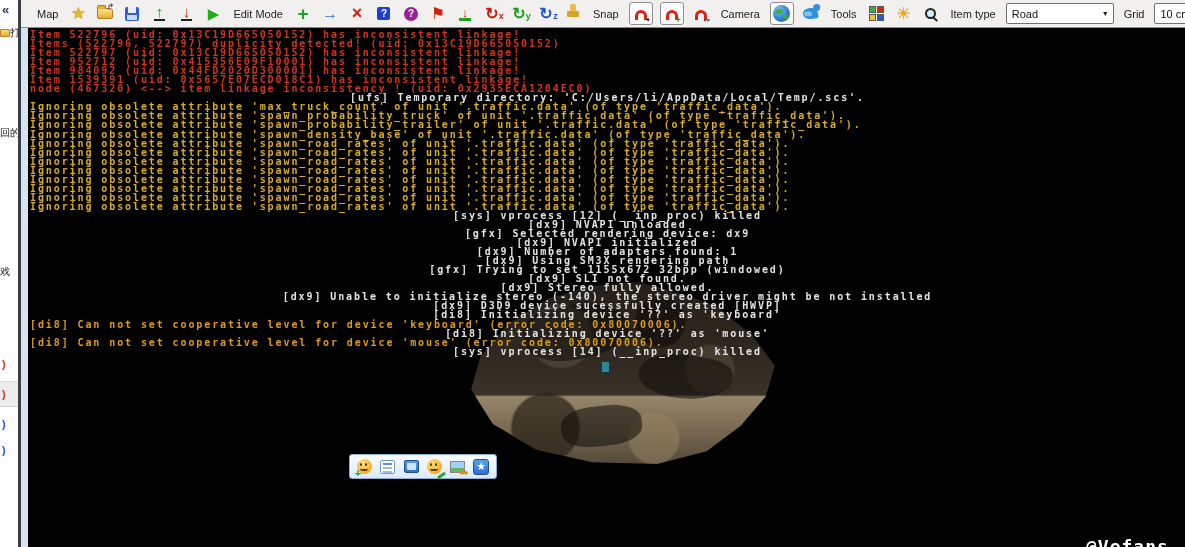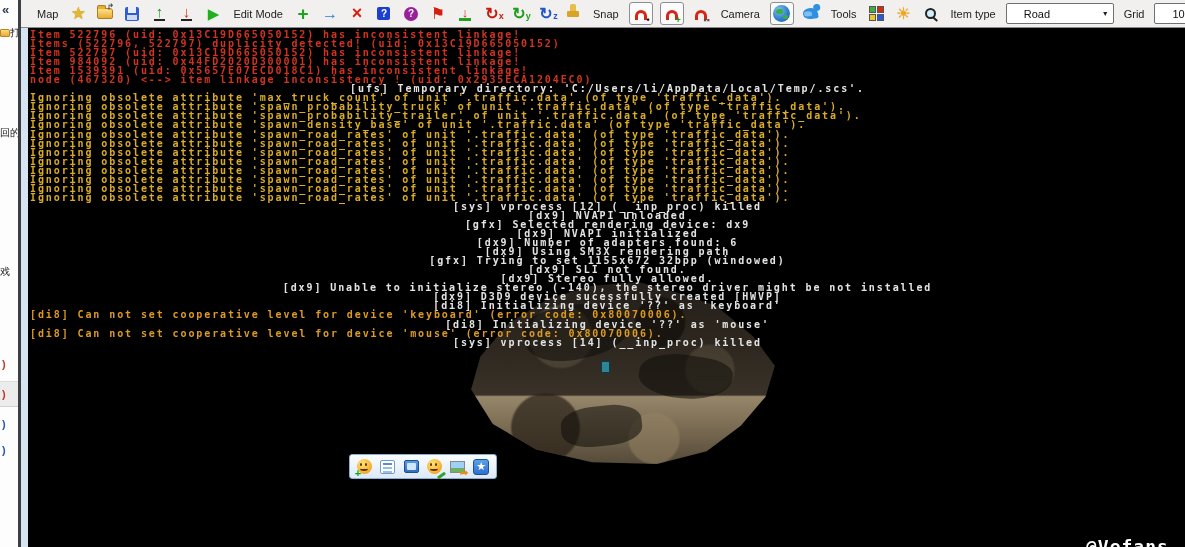--- a/index.html
+++ b/index.html
@@ -59,21 +59,21 @@
   .i-bird:before { content:""; position:absolute; right:-3px; top:-3px; width:7px; height:7px; background:#2f8fe0; border-radius:50%; }
   .i-bird:after { content:""; position:absolute; left:1px; top:3px; width:8px; height:5px; background:#7fc0f2; border-radius:50% 80% 30% 70%; }
   .i-quad { display:grid; grid-template-columns:7px 7px; grid-template-rows:7px 7px; gap:1px; }
   .i-quad span { display:block; border:1px solid #555; }
   .q0{background:#3fae3f;} .q1{background:#d42a12;} .q2{background:#e8c82a;} .q3{background:#2a58d8;}
   .i-sun { color:#f5a810; font-size:16px; text-shadow:0 0 1px #c87f08; }
   .i-zoom { width:11px; height:11px; border:2px solid #222; border-radius:50%; background:#cfefff; position:relative; }
   .i-zoom:after { content:""; position:absolute; right:-4px; bottom:-3px; width:6px; height:2px; background:#222; transform:rotate(40deg); }
 
   .dd { height:21px; background:#fff; border:1px solid #707070; border-radius:2px; display:flex; align-items:center;
-        font-size:11px; color:#111; padding-left:17px; position:relative; flex:0 0 auto; }
+        font-size:11px; color:#111; padding-left:5px; position:relative; flex:0 0 auto; }
   .dd .caret { position:absolute; right:4px; top:6px; font-size:7px; color:#222; }
   .dd-road { width:108px; } .dd-grid { width:76px; }
 
   
   .viewport { position:absolute; left:28px; top:28px; width:1157px; height:519px; background:#000; z-index:4; }
 
   .rock { position:absolute; left:440px; top:254px; width:310px; height:182px; z-index:1;
           clip-path:polygon(40% 2%, 55% 0%, 68% 6%, 80% 13%, 92% 30%, 99% 46%, 96% 63%, 88% 79%, 77% 93%, 61% 100%, 40% 99%, 22% 92%, 8% 78%, 1% 59%, 4% 41%, 13% 23%, 26% 9%);
           background:
             radial-gradient(circle at 30% 30%, rgba(90,82,66,.55) 0 12%, transparent 13%),
@@ -245,41 +245,42 @@
   <div class="rock">
     <div class="facet f1"></div>
     <div class="facet f2"></div>
     <div class="facet f3"></div>
   </div>
   <div class="node-marker"></div>
   <div class="console">
       <div class="cline red">Item 522796 (uid: 0x13C19D665050152) has inconsistent linkage!</div>
       <div class="cline red">Items (522796, 522797) duplicity detected! (uid: 0x13C19D665050152)</div>
       <div class="cline red">Item 522797 (uid: 0x13C19D665050152) has inconsistent linkage!</div>
+      <div class="cline red">Item 952712 (uid: 0x415356E09F10001) has inconsistent linkage!</div>
       <div class="cline red">Item 984092 (uid: 0x44FD2020D300001) has inconsistent linkage!</div>
       <div class="cline red">Item 1539391 (uid: 0x5657E07ECD018C1) has inconsistent linkage!</div>
       <div class="cline red">node (467320) &lt;--&gt; item linkage inconsistency ! (uid: 0x2935ECA1204EC0)</div>
       <div class="cline white">[ufs] Temporary directory: 'C:/Users/li/AppData/Local/Temp/.scs'.</div>
       <div class="cline yellow">Ignoring obsolete attribute 'max_truck_count' of unit '.traffic.data' (of type 'traffic_data').</div>
       <div class="cline yellow">Ignoring obsolete attribute 'spawn_probability_truck' of unit '.traffic.data' (of type 'traffic_data').</div>
       <div class="cline yellow">Ignoring obsolete attribute 'spawn_probability_trailer' of unit '.traffic.data' (of type 'traffic_data').</div>
       <div class="cline yellow">Ignoring obsolete attribute 'spawn_density_base' of unit '.traffic.data' (of type 'traffic_data').</div>
       <div class="cline yellow">Ignoring obsolete attribute 'spawn_road_rates' of unit '.traffic.data' (of type 'traffic_data').</div>
       <div class="cline yellow">Ignoring obsolete attribute 'spawn_road_rates' of unit '.traffic.data' (of type 'traffic_data').</div>
       <div class="cline yellow">Ignoring obsolete attribute 'spawn_road_rates' of unit '.traffic.data' (of type 'traffic_data').</div>
       <div class="cline yellow">Ignoring obsolete attribute 'spawn_road_rates' of unit '.traffic.data' (of type 'traffic_data').</div>
       <div class="cline yellow">Ignoring obsolete attribute 'spawn_road_rates' of unit '.traffic.data' (of type 'traffic_data').</div>
       <div class="cline yellow">Ignoring obsolete attribute 'spawn_road_rates' of unit '.traffic.data' (of type 'traffic_data').</div>
       <div class="cline yellow">Ignoring obsolete attribute 'spawn_road_rates' of unit '.traffic.data' (of type 'traffic_data').</div>
       <div class="cline yellow">Ignoring obsolete attribute 'spawn_road_rates' of unit '.traffic.data' (of type 'traffic_data').</div>
       <div class="cline white">[sys] vprocess [12] (__inp_proc) killed</div>
       <div class="cline white">[dx9] NVAPI unloaded</div>
       <div class="cline white">[gfx] Selected rendering device: dx9</div>
       <div class="cline white">[dx9] NVAPI initialized</div>
-      <div class="cline white">[dx9] Number of adapters found: 6</div>
+      <div class="cline white">[dx9] Number of adapters found: 1</div>
       <div class="cline white">[dx9] Using SM3X rendering path</div>
       <div class="cline white">[gfx] Trying to set 1155x672 32bpp (windowed)</div>
       <div class="cline white">[dx9] SLI not found.</div>
       <div class="cline white">[dx9] Stereo fully allowed.</div>
       <div class="cline white">[dx9] Unable to initialize stereo (-140), the stereo driver might be not installed</div>
       <div class="cline white">[dx9] D3D9 device sucessfully created [HWVP]</div>
       <div class="cline white">[di8] Initializing device '??' as 'keyboard'</div>
       <div class="cline orange">[di8] Can not set cooperative level for device 'keyboard' (error code: 0x80070006).</div>
       <div class="cline white">[di8] Initializing device '??' as 'mouse'</div>
       <div class="cline orange">[di8] Can not set cooperative level for device 'mouse' (error code: 0x80070006).</div>

